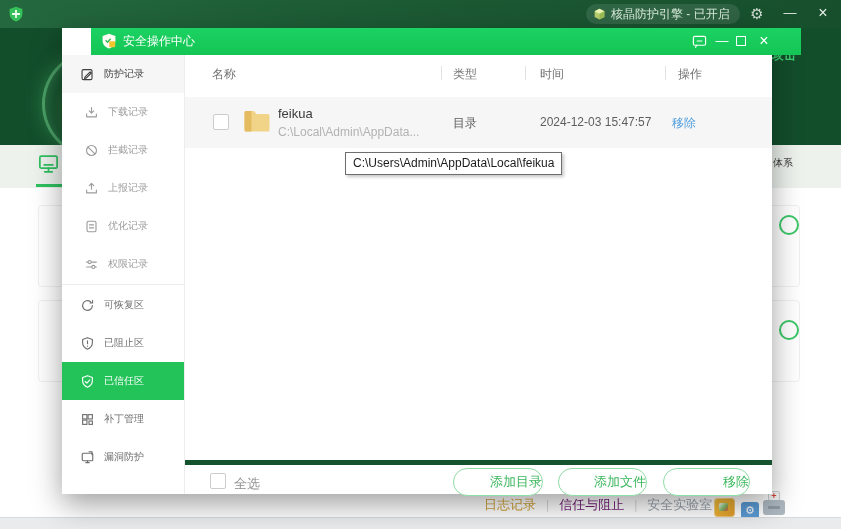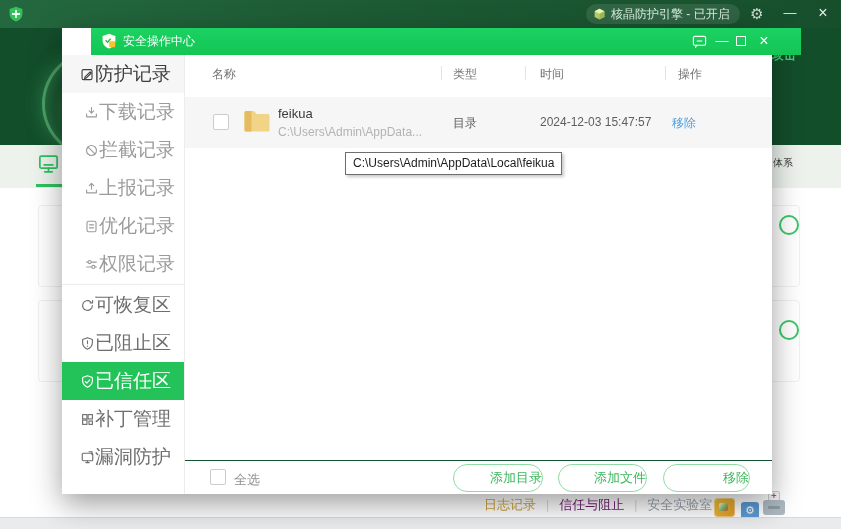--- a/index.html
+++ b/index.html
@@ -59,22 +59,22 @@
   .dlg-title { position:absolute; left:32px; top:0; line-height:27px; font-size:12px; color:#fff; }
   .dlg-ctrl { position:absolute; top:0; height:27px; color:#fff; text-align:center; }
   .ctrl-feedback { left:596px; width:24px; padding-top:6px; }
   .ctrl-min { left:622px; width:18px; line-height:25px; font-size:13px; }
   .ctrl-max { left:641px; width:18px; padding-top:8px; }
   .ctrl-max i { display:block; margin:0 auto; width:10px; height:10px; border:1.4px solid #fff; }
   .ctrl-close { left:662px; width:22px; line-height:26px; font-size:16px; }
 
   .dlg-sidebar { position:absolute; left:0; top:27px; width:123px; height:439px;
     border-right:1px solid #ededed; background:#fff; }
-  .side-item { height:38px; display:flex; align-items:center; gap:0; padding-left:18px;
-    font-size:19px; color:#6e6e6e; }
+  .side-item { height:38px; display:flex; align-items:center; gap:9px; padding-left:18px;
+    font-size:10px; color:#6e6e6e; }
   .side-item svg { flex:none; }
   .side-item.hdr { background:#f6f6f6; color:#3e3e3e; }
   .side-item.sub { padding-left:22px; color:#9b9b9b; }
   .side-divider { height:0; border-top:1px solid #ececec; margin:1px 0; }
   .side-item.selected { background:#23c35a; color:#fff; }
 
   .dlg-content { position:absolute; left:123px; top:27px; width:587px; height:439px; }
   .thead { position:absolute; left:0; top:0; width:587px; height:37px; font-size:12px; color:#737373; }
   .th { position:absolute; top:11px; }
   .vsep { position:absolute; top:11px; width:1px; height:14px; background:#e3e3e3; }
@@ -85,21 +85,21 @@
   .row-folder { position:absolute; left:58px; top:11px; }
   .row-name { position:absolute; left:93px; top:9px; font-size:13px; color:#3a3a3a; }
   .row-path { position:absolute; left:93px; top:28px; font-size:12px; color:#b3b3b3; }
   .row-type { position:absolute; left:268px; top:18px; font-size:12px; color:#5e5e5e; }
   .row-time { position:absolute; left:355px; top:18px; font-size:12px; color:#5e5e5e; }
   .row-action { position:absolute; left:487px; top:18px; font-size:12px; color:#4f9ee0; cursor:pointer; }
 
   .tooltip { position:absolute; left:160px; top:97px; padding:3px 7px 4px; background:#fff;
     border:1px solid #6e6e6e; box-shadow:2px 2px 3px rgba(0,0,0,.22); font-size:12px; color:#1c1c1c; white-space:nowrap; }
 
-  .dlg-footer { position:absolute; left:0; bottom:0; width:587px; height:34px; border-top:1px solid #14532d; background:#fff; }
+  .dlg-footer { position:absolute; left:0; bottom:0; width:587px; height:34px; border-top:5px solid #14532d; background:#fff; }
   .sel-check { position:absolute; left:25px; top:8px; }
   .sel-label { position:absolute; left:49px; top:10px; font-size:13px; color:#8f8f8f; }
   .pill-btn { position:absolute; top:3px; height:28px; border:1px solid #8fdca4; border-radius:15px;
     background:#fff; color:#3cb75d; font-size:13px; text-align:right; line-height:26px; cursor:pointer; }
   .btn-adddir { left:268px; width:90px; }
   .btn-addfile { left:373px; width:89px; }
   .btn-remove { left:478px; width:87px; }
 </style>
 </head>
 <body>
@@ -277,21 +277,21 @@
         <div class="th" style="left:493px">操作</div>
       </div>
 
       <div class="trow">
         <div class="checkbox row-check"></div>
         <svg class="row-folder" width="28" height="26" viewBox="0 0 28 26">
           <path d="M3 3h8l2.5 3H25a1.5 1.5 0 0 1 1.5 1.5V22A1.5 1.5 0 0 1 25 23.5H3A1.5 1.5 0 0 1 1.5 22V4.5A1.5 1.5 0 0 1 3 3z" fill="#f2d489"></path>
           <path d="M3 3h5.5v20.5H3A1.5 1.5 0 0 1 1.5 22V4.5A1.5 1.5 0 0 1 3 3z" fill="#e4bb5f"></path>
         </svg>
         <div class="row-name">feikua</div>
-        <div class="row-path">C:\Users\Admin\AppData...</div>
+        <div class="row-path">C:\Local\Admin\AppData...</div>
         <div class="row-type">目录</div>
         <div class="row-time">2024-12-03 15:47:57</div>
         <div class="row-action">移除</div>
       </div>
 
       <div class="tooltip">C:\Users\Admin\AppData\Local\feikua</div>
 
       <div class="dlg-footer">
         <div class="checkbox sel-check"></div>
         <div class="sel-label">全选</div>

